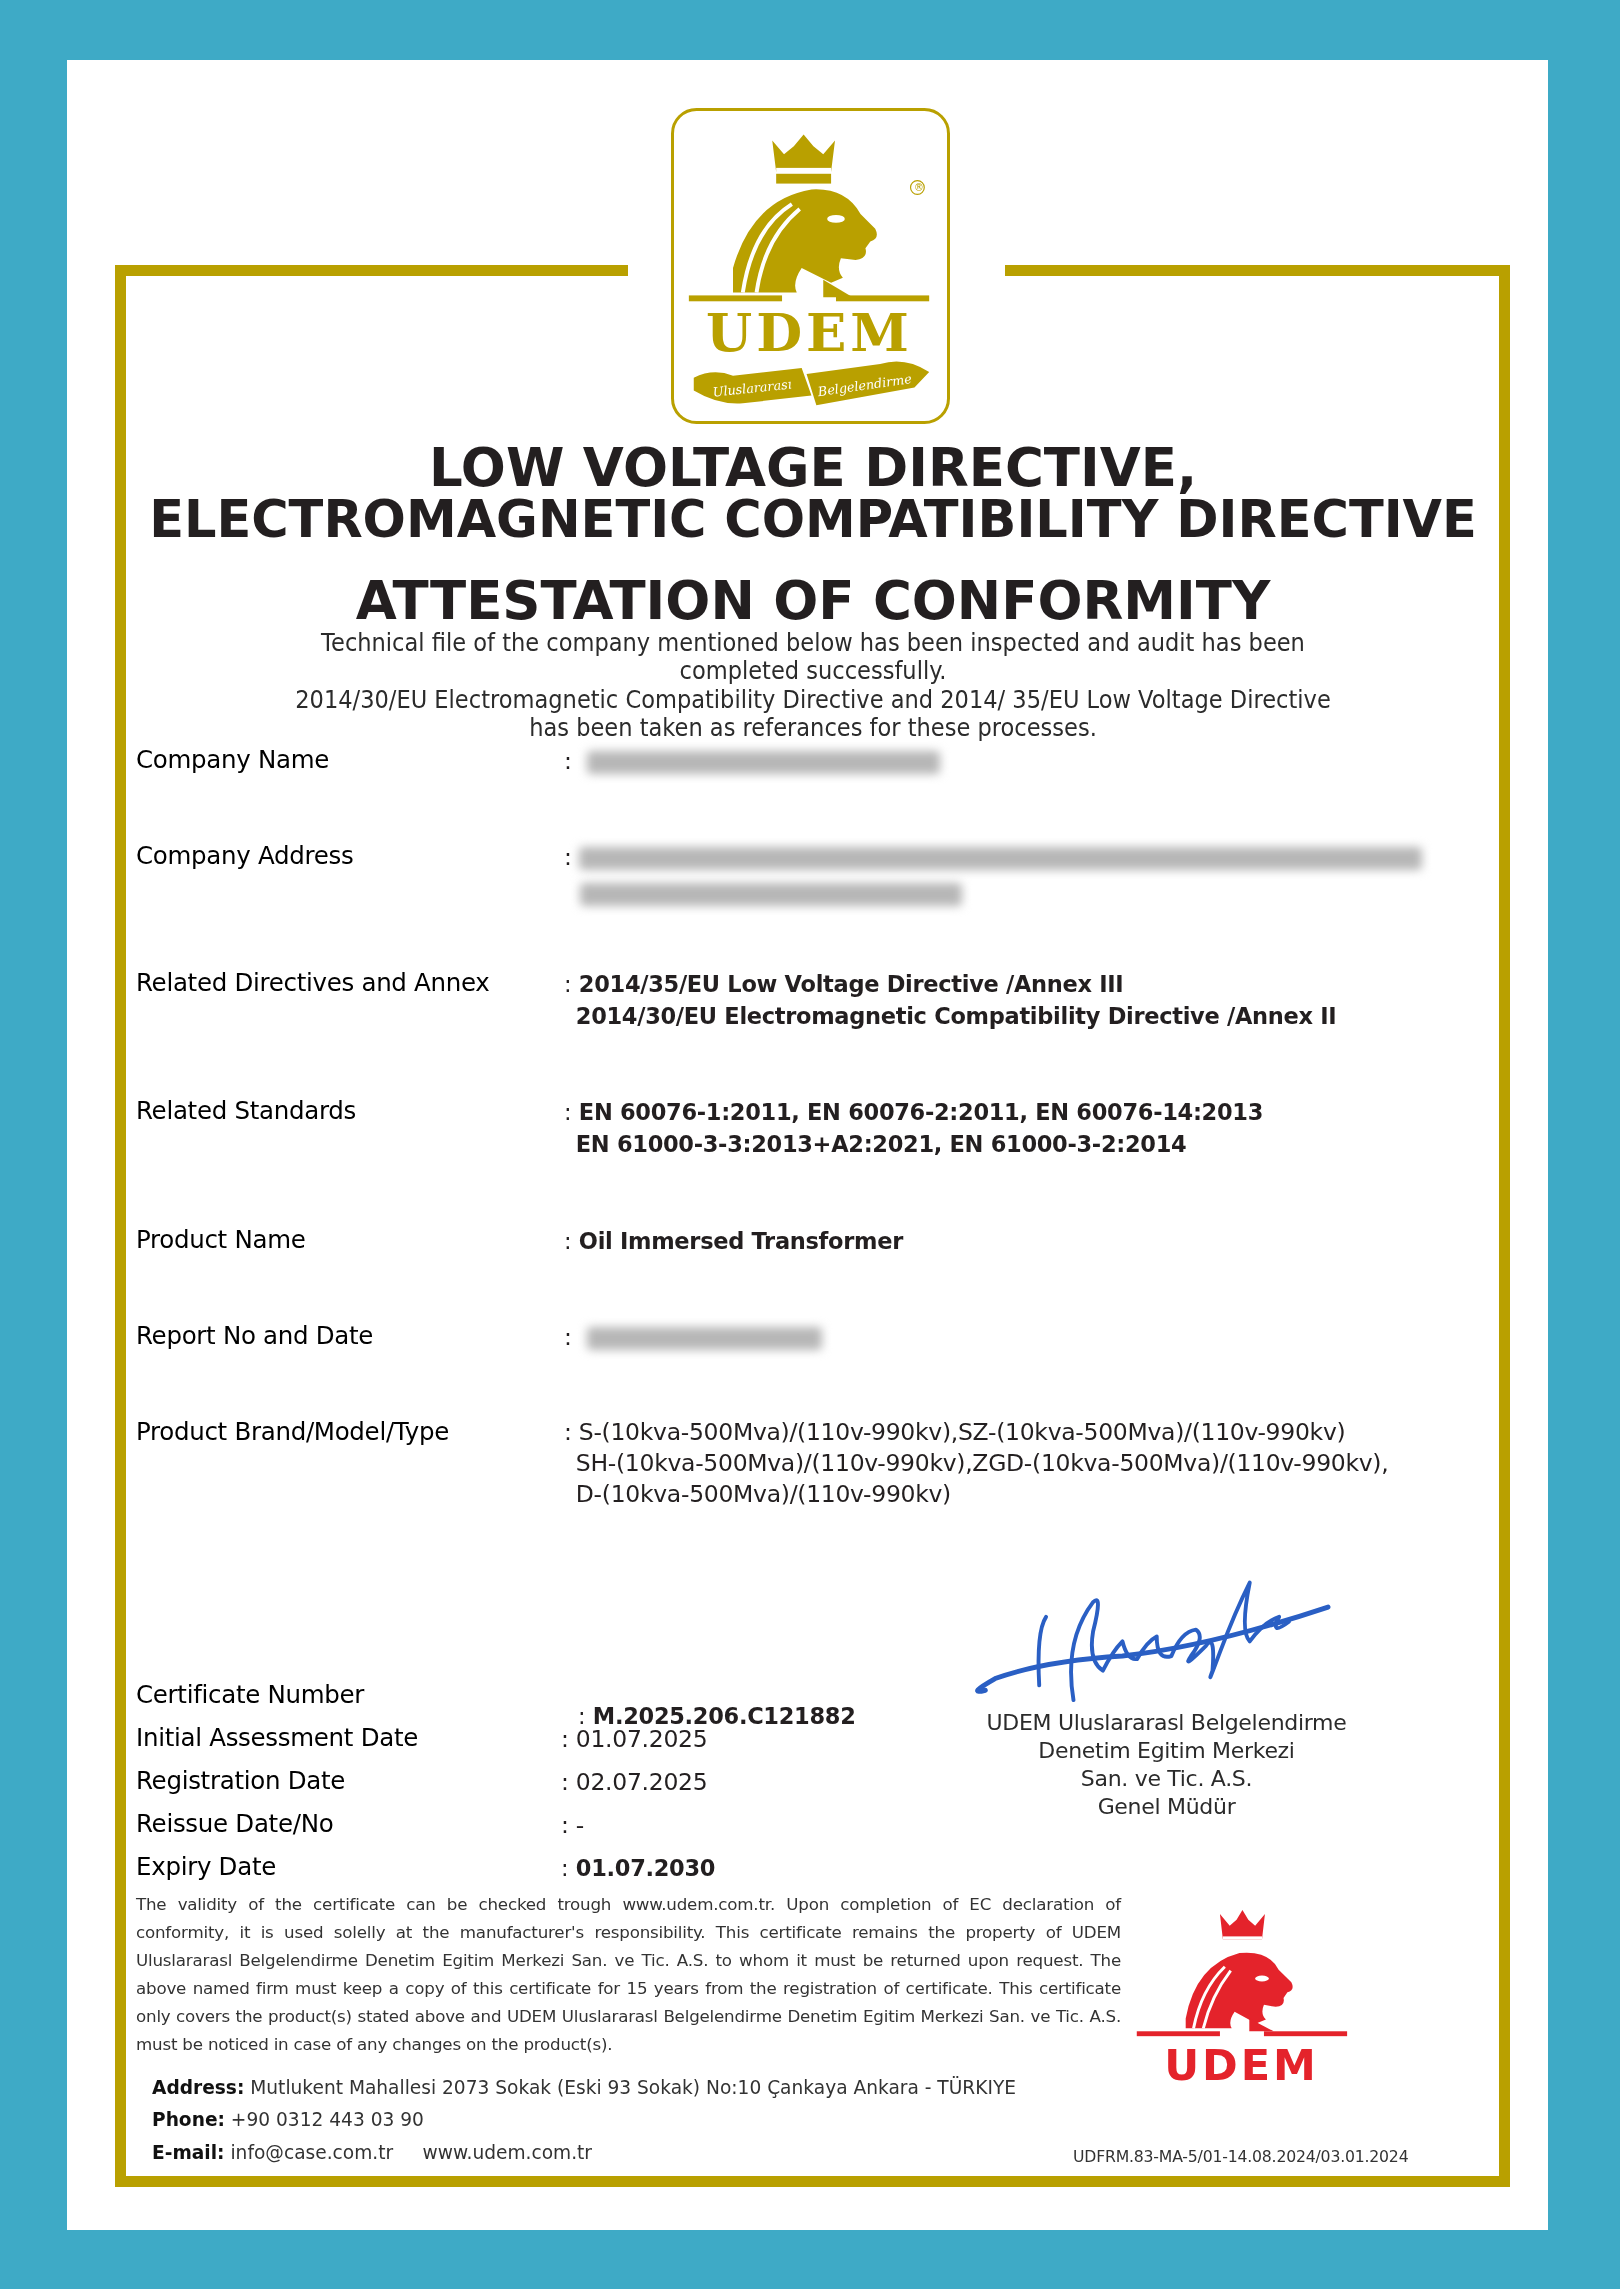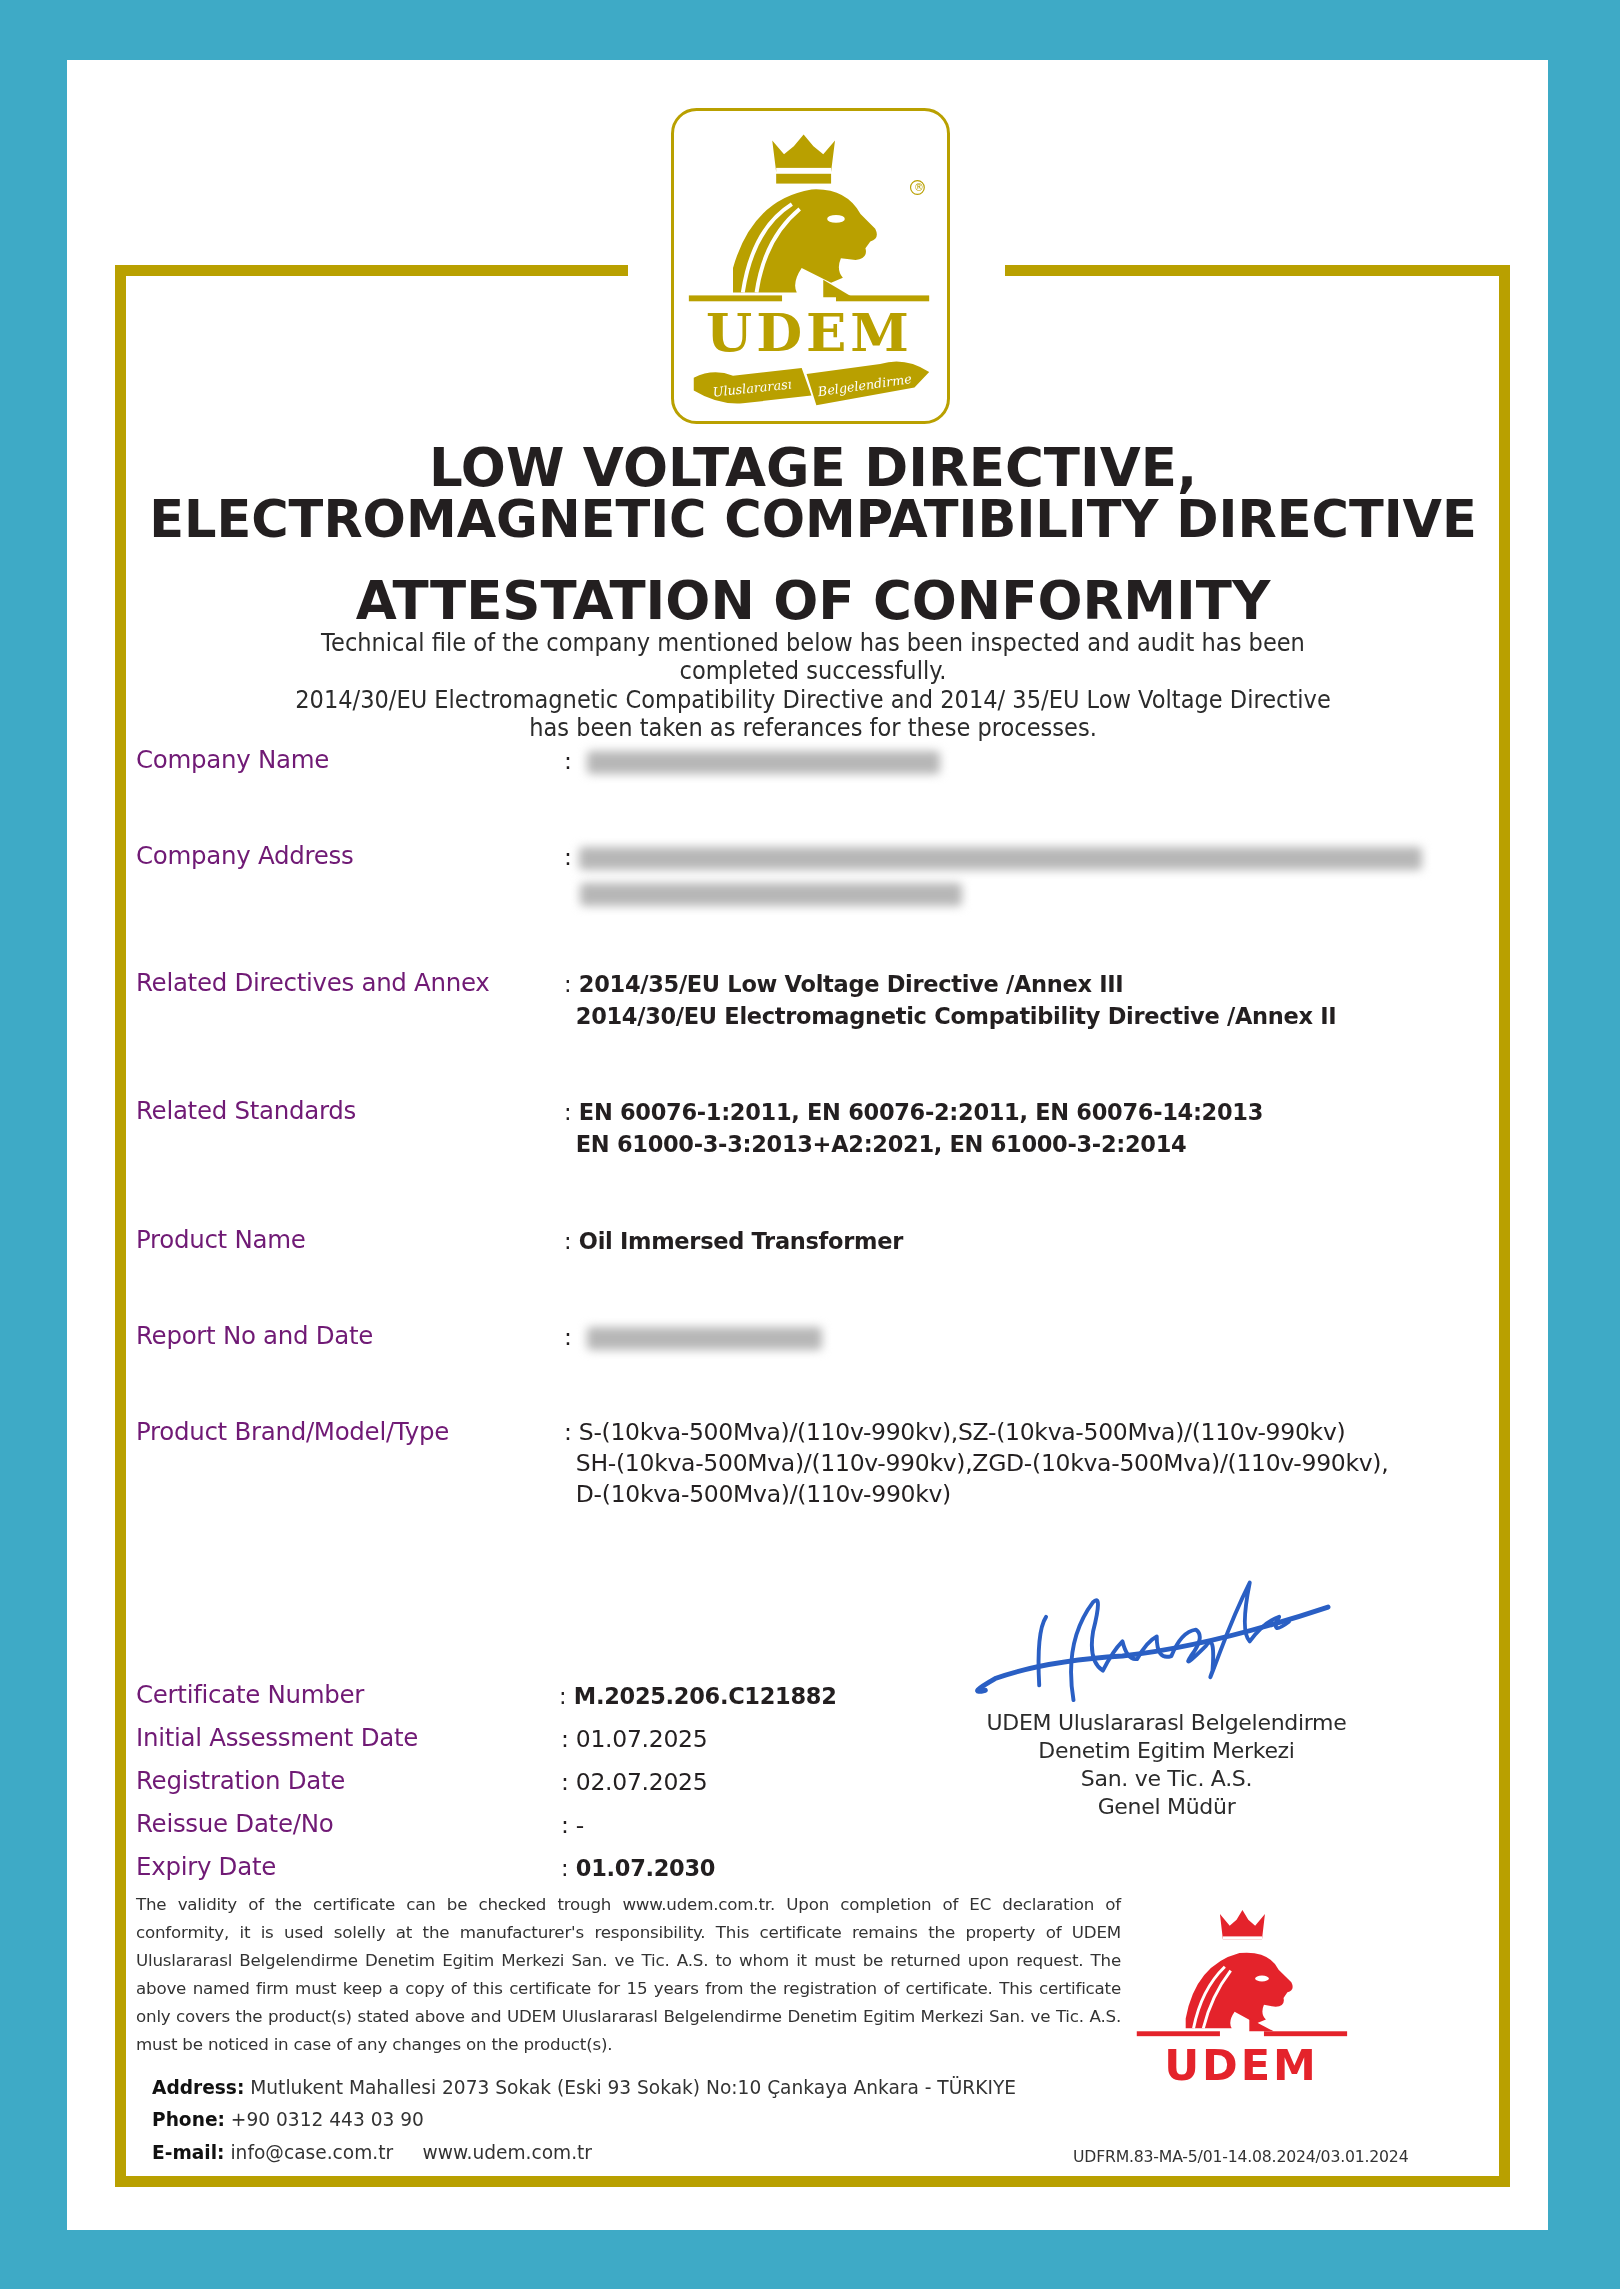--- a/index.html
+++ b/index.html
@@ -60,21 +60,21 @@
     font-weight: normal;
     transform: scaleX(0.92);
   }
   .intro1 { top: 629px; }
   .intro2 { top: 686px; }
 
   .row { position: absolute; left: 136px; width: 1353px; }
   .lbl {
     position: absolute; left: 0; top: 0;
     font-size: 24.5px; line-height: 29px;
-    color: #701a75;
+    color: #000000;
     white-space: nowrap;
     font-family: "DejaVu Sans", sans-serif;
     letter-spacing: -0.3px;
     text-align: center;
   }
   .val {
     position: absolute; left: 428px; top: 0;
     font-size: 23.5px; line-height: 32px;
     color: #231f20;
     white-space: nowrap;
@@ -243,21 +243,21 @@
   <span class="lbl">Product Brand/Model/Type</span>
   <span class="val" style="line-height:31px;">
     <span class="line"><span>:</span> <span>S-(10kva-500Mva)/(110v-990kv),SZ-(10kva-500Mva)/(110v-990kv)</span></span>
     <span class="line indent">SH-(10kva-500Mva)/(110v-990kv),ZGD-(10kva-500Mva)/(110v-990kv),</span>
     <span class="line indent">D-(10kva-500Mva)/(110v-990kv)</span>
   </span>
 </div>
 
 <div class="row" style="top:1680px;">
   <span class="lbl">Certificate Number</span>
-  <span class="val bold" style="left:423px;">
+  <span class="val bold" style="left:442px;margin-top:20px;">
     <span style="font-weight:normal">:</span> <span>M.2025.206.C121882</span>
   </span>
 </div>
 <div class="row" style="top:1723px;">
   <span class="lbl">Initial Assessment Date</span>
   <span class="val" style="left:425px;">
     <span>:</span> <span>01.07.2025</span>
   </span>
 </div>
 <div class="row" style="top:1766px;">

